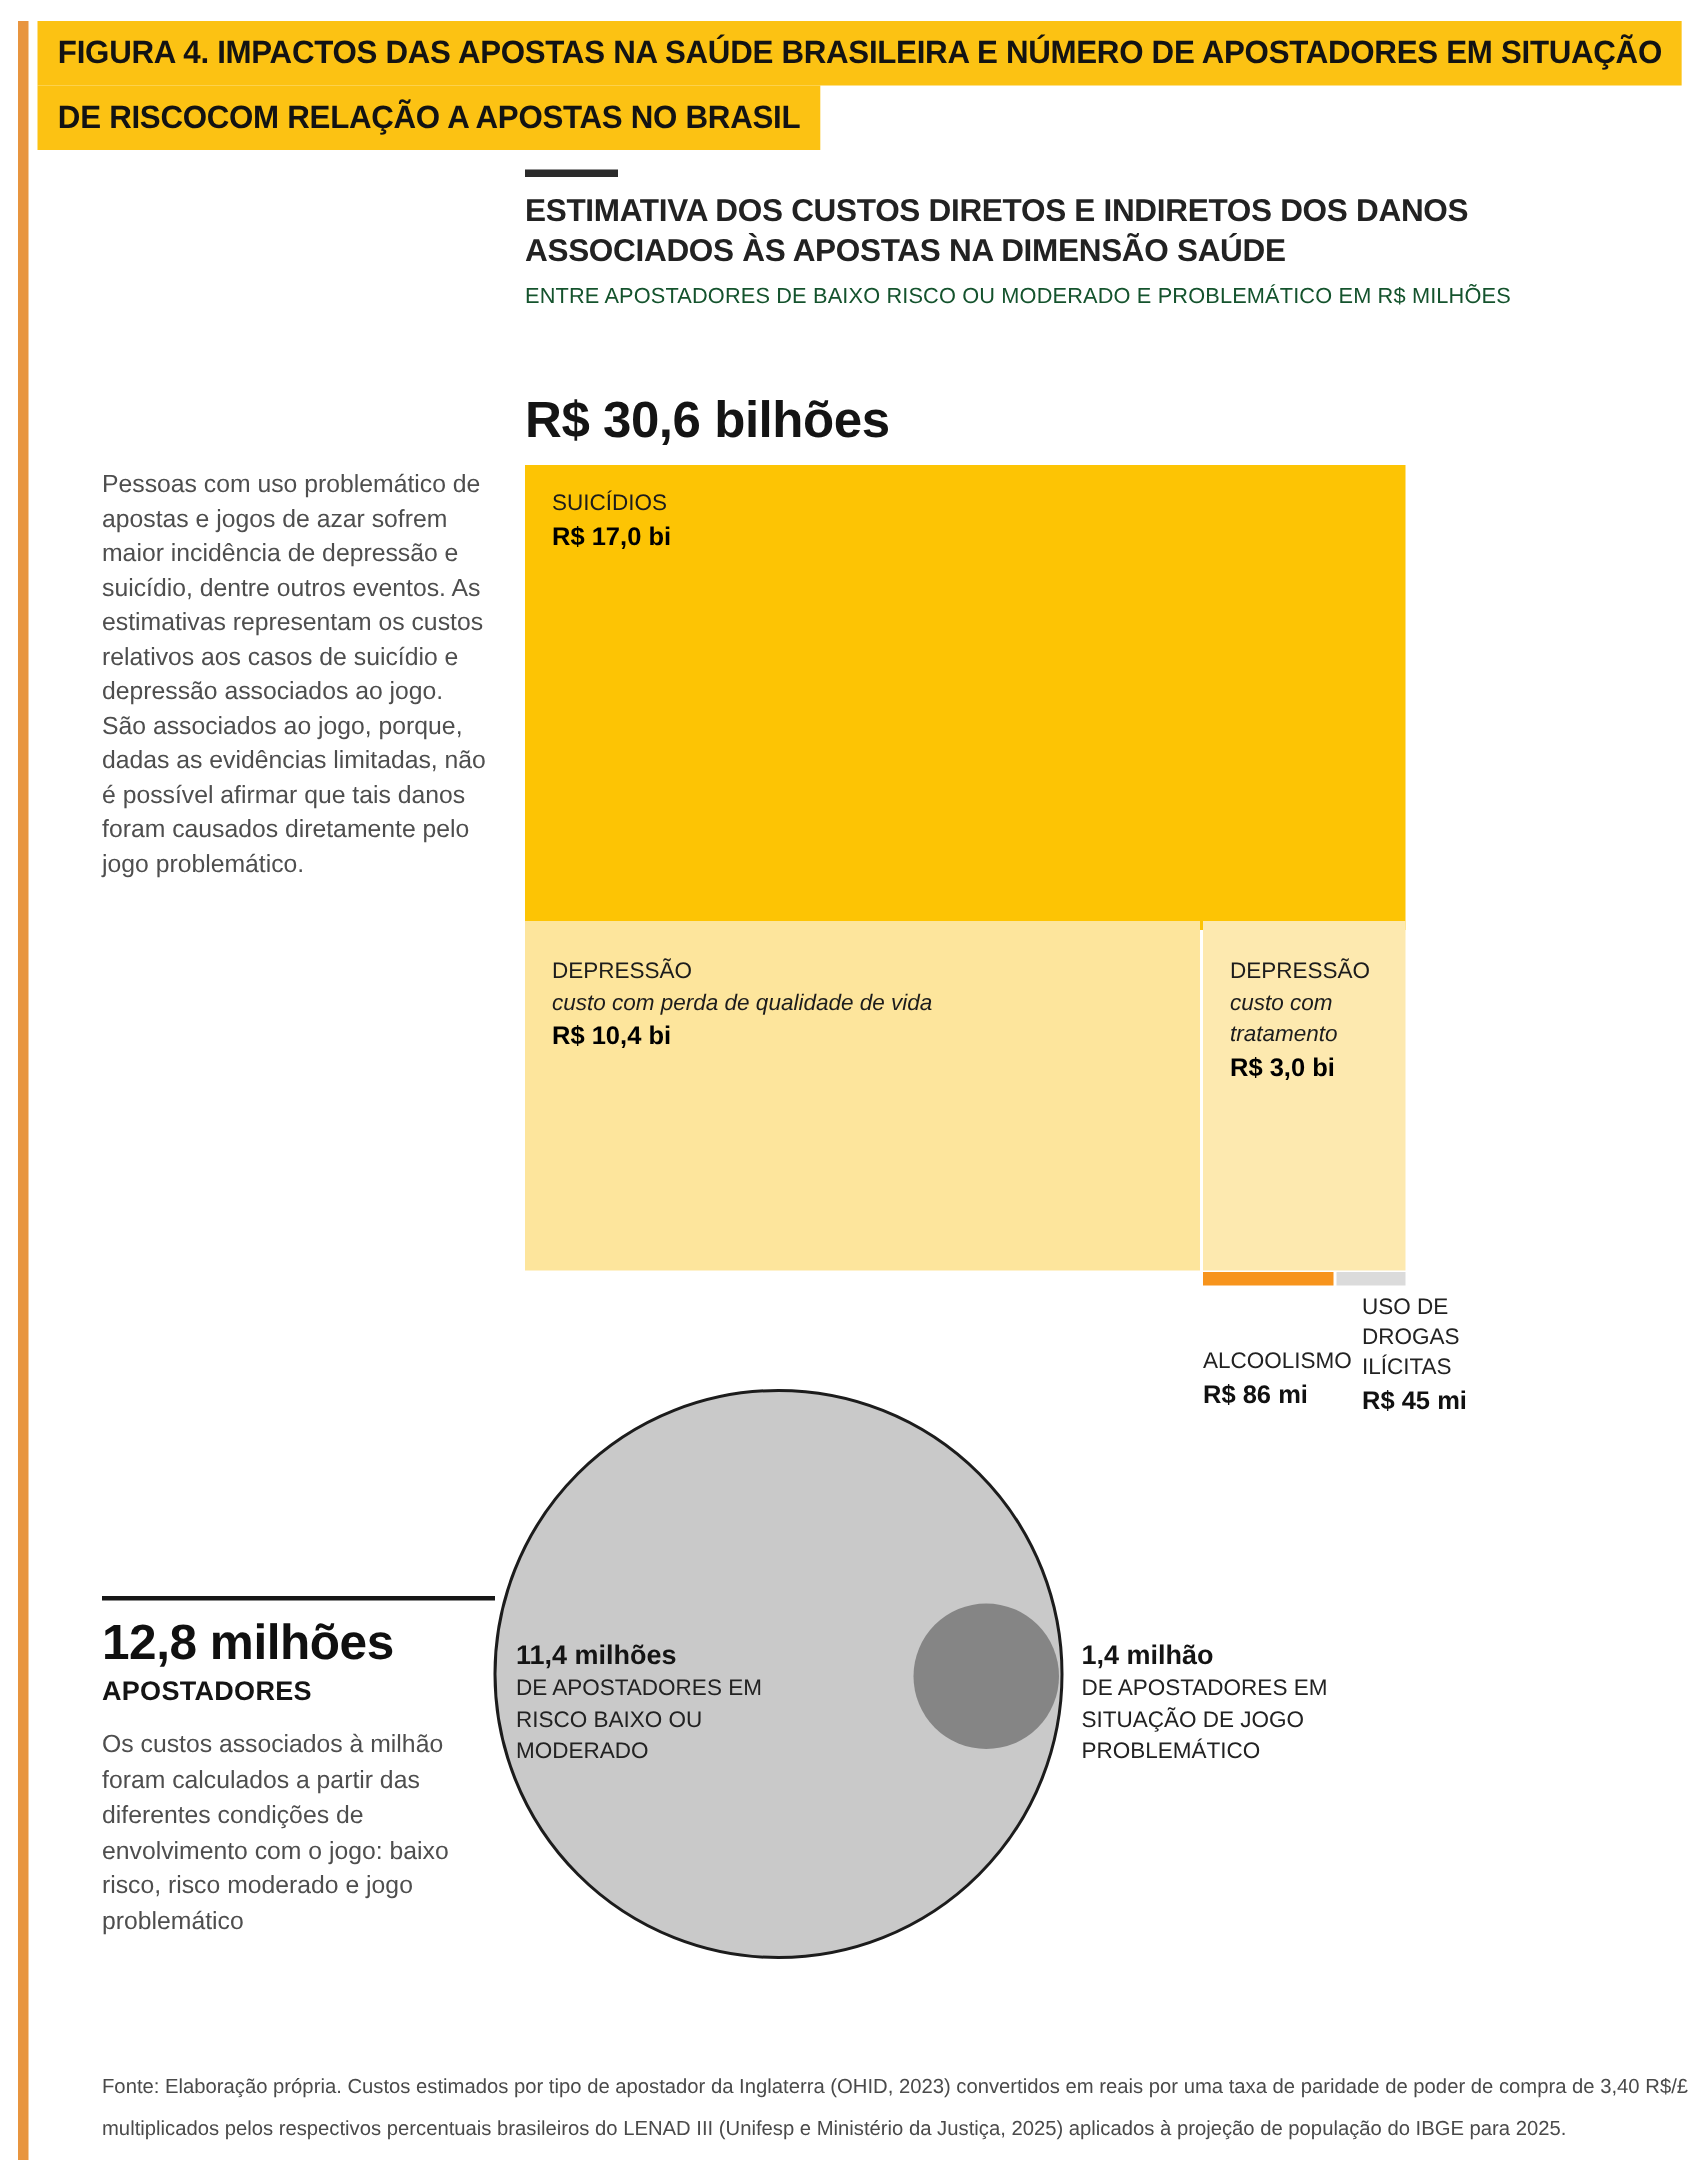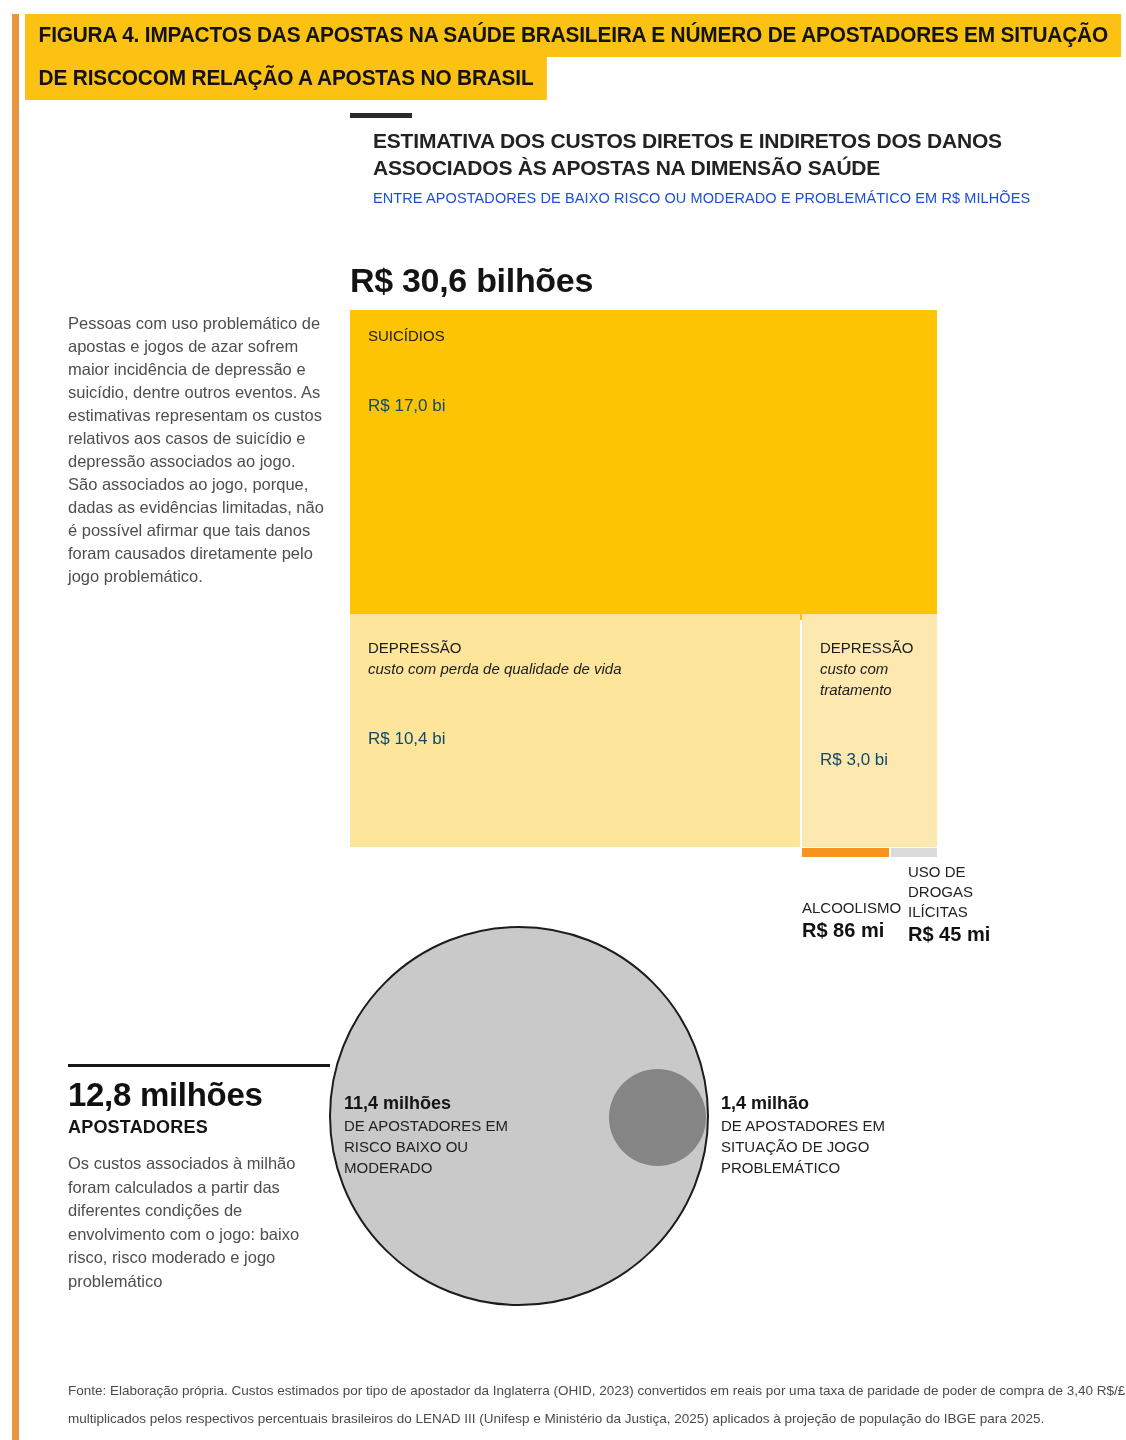--- a/index.html
+++ b/index.html
@@ -18,44 +18,44 @@
   .fig-title .hl{
     display:table;background:#fcc213;color:#131313;
     font-weight:bold;font-size:21.5px;line-height:43px;
     padding:0 14px;letter-spacing:-0.2px;white-space:nowrap;
     transform:scaleX(0.97);transform-origin:left top;
   }
 
   
   .rule-1{left:350px;top:113px;width:62px;height:5px;background:#2b2b2b;}
 
-  .chart-header{left:350px;top:127px;margin-left:23px;}
+  .chart-header{left:350px;top:127px;}
   .chart-header .h1l{font-weight:bold;font-size:21px;line-height:27px;color:#222;letter-spacing:-0.2px;white-space:nowrap;}
-  .chart-header .sub{margin-top:9px;font-size:14.5px;font-weight:500;color:#1d4ed8;letter-spacing:0.1px;white-space:nowrap;}
+  .chart-header .sub{margin-top:9px;font-size:14.5px;font-weight:500;color:#14532d;letter-spacing:0.1px;white-space:nowrap;}
 
   .side-note{left:68px;top:312px;width:260px;font-size:16.5px;line-height:23px;color:#4e4e4e;}
 
   .big-number{left:350px;top:261px;font-size:34px;font-weight:bold;color:#141414;letter-spacing:-0.3px;}
 
   
   .treemap{left:350px;top:310px;width:587px;height:547px;}
   .tm-node{position:absolute;box-sizing:border-box;padding:24px 18px;}
   .tm-suicidios{left:0;top:0;width:587px;height:310px;background:#fdc404;padding-top:16px;}
   .tm-dep1{left:0;top:304px;width:450px;height:233px;background:#fde59c;}
   .tm-dep2{left:452px;top:304px;width:135px;height:233px;background:#fde9af;}
   .tm-bar-alcool{left:452px;top:538px;width:87px;height:9px;background:#f7941d;padding:0;}
   .tm-bar-drogas{left:541px;top:538px;width:46px;height:9px;background:#dbdbdb;padding:0;}
   .tm-name{font-size:15px;color:#1c1c1c;line-height:20px;}
   .tm-subl{font-size:15px;font-style:italic;color:#1c1c1c;line-height:21px;}
-  .tm-val{font-size:17px;font-weight:normal;color:#0c4a6e;line-height:24px;margin-top:48px;}
+  .tm-val{font-size:17px;font-weight:bold;color:#000000;line-height:24px;}
 
   .lbl-alcool{left:802px;top:862px;margin-top:36px;}
   .lbl-drogas{left:908px;top:862px;width:112px;}
   .small-lbl-name{font-size:15px;color:#222;line-height:20px;}
-  .small-lbl-val{font-size:20px;font-weight:bold;color:#111;line-height:24px;}
+  .small-lbl-val{font-size:17px;font-weight:bold;color:#111;line-height:24px;}
 
   
   .big-circle{left:329px;top:926px;width:380px;height:380px;border-radius:50%;
     background:#c9c9c9;border:2px solid #1c1c1c;box-sizing:border-box;}
   .small-circle{left:609px;top:1069px;width:97px;height:97px;border-radius:50%;background:#858585;}
 
   .circle-big-label{left:344px;top:1092px;width:205px;}
   .circle-small-label{left:721px;top:1092px;width:218px;}
   .c-num{font-size:18px;font-weight:bold;color:#141414;line-height:23px;}
   .c-desc{font-size:15px;color:#222;line-height:21px;}

